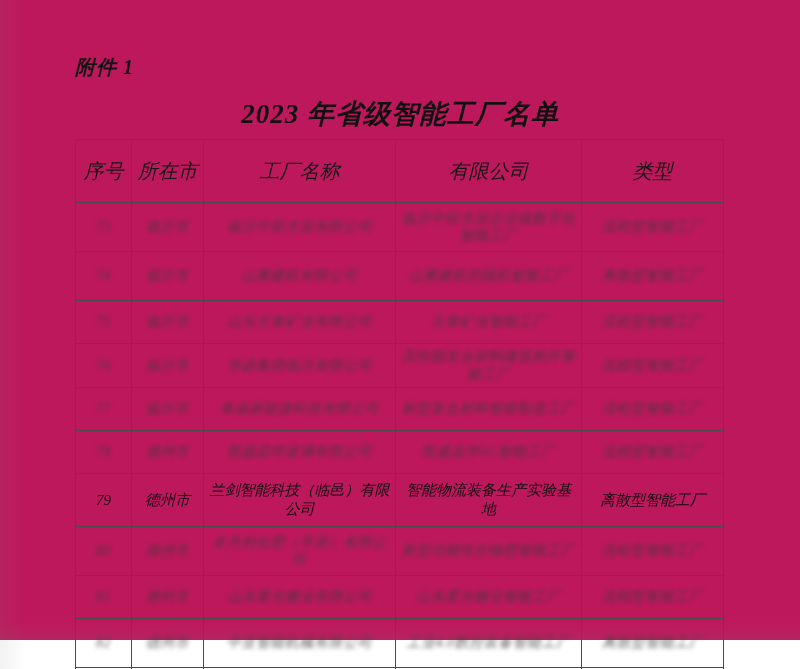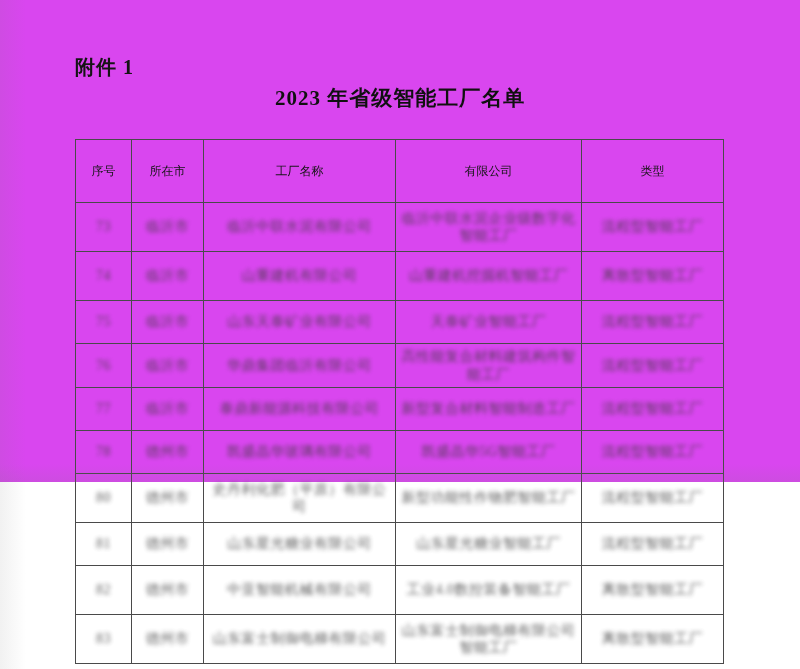--- a/index.html
+++ b/index.html
@@ -11,39 +11,40 @@
     height: 669px;
     background: #ffffff;
     font-family: "Liberation Serif", serif;
     color: #1a1a1a;
     overflow: hidden;
     position: relative;
   }
   .page {
     position: relative;
     width: 800px;
-    height: 482px;
-    background: #d946ef;
+    height: 640px;
+    background: #be185d;
+    font-style: italic;
   }
   .attachment-label {
     position: absolute;
     left: 75px;
     top: 54px;
     font-size: 20px;
     font-weight: bold;
     letter-spacing: 1px;
     color: #141414;
   }
   .doc-title {
     position: absolute;
     left: 0;
     right: 0;
-    top: 84px;
+    top: 96px;
     text-align: center;
-    font-size: 21px;
+    font-size: 27px;
     font-weight: bold;
     letter-spacing: 1px;
     color: #101010;
     font-family: "Liberation Serif", serif;
   }
   .table-wrap {
     position: absolute;
     left: 75px;
     top: 139px;
     width: 648px;
@@ -58,21 +59,21 @@
     border: 1px solid #4a4a4a;
     text-align: center;
     vertical-align: middle;
     font-size: 14px;
     line-height: 1.25;
     padding: 4px 3px;
     color: #151515;
   }
   table.list-table thead th {
     height: 54px;
-    font-size: 12px;
+    font-size: 20px;
     font-weight: normal;
   }
   col.c-seq { width: 56px; }
   col.c-city { width: 72px; }
   col.c-company { width: 192px; }
   col.c-factory { width: 186px; }
   col.c-type { width: 142px; }
 
   tbody tr.blurred td {
     height: 34px;
@@ -172,20 +173,27 @@
           <td>新型复合材料智能制造工厂</td>
           <td>流程型智能工厂</td>
         </tr>
         <tr class="blurred">
           <td>78</td>
           <td>德州市</td>
           <td>凯盛晶华玻璃有限公司</td>
           <td>凯盛晶华5G智能工厂</td>
           <td>流程型智能工厂</td>
         </tr>
+        <tr class="sharp">
+          <td>79</td>
+          <td>德州市</td>
+          <td>兰剑智能科技（临邑）有限公司</td>
+          <td>智能物流装备生产实验基地</td>
+          <td>离散型智能工厂</td>
+        </tr>
         <tr class="blurred tall">
           <td>80</td>
           <td>德州市</td>
           <td>史丹利化肥（平原）有限公司</td>
           <td>新型功能性作物肥智能工厂</td>
           <td>流程型智能工厂</td>
         </tr>
         <tr class="blurred">
           <td>81</td>
           <td>德州市</td>

